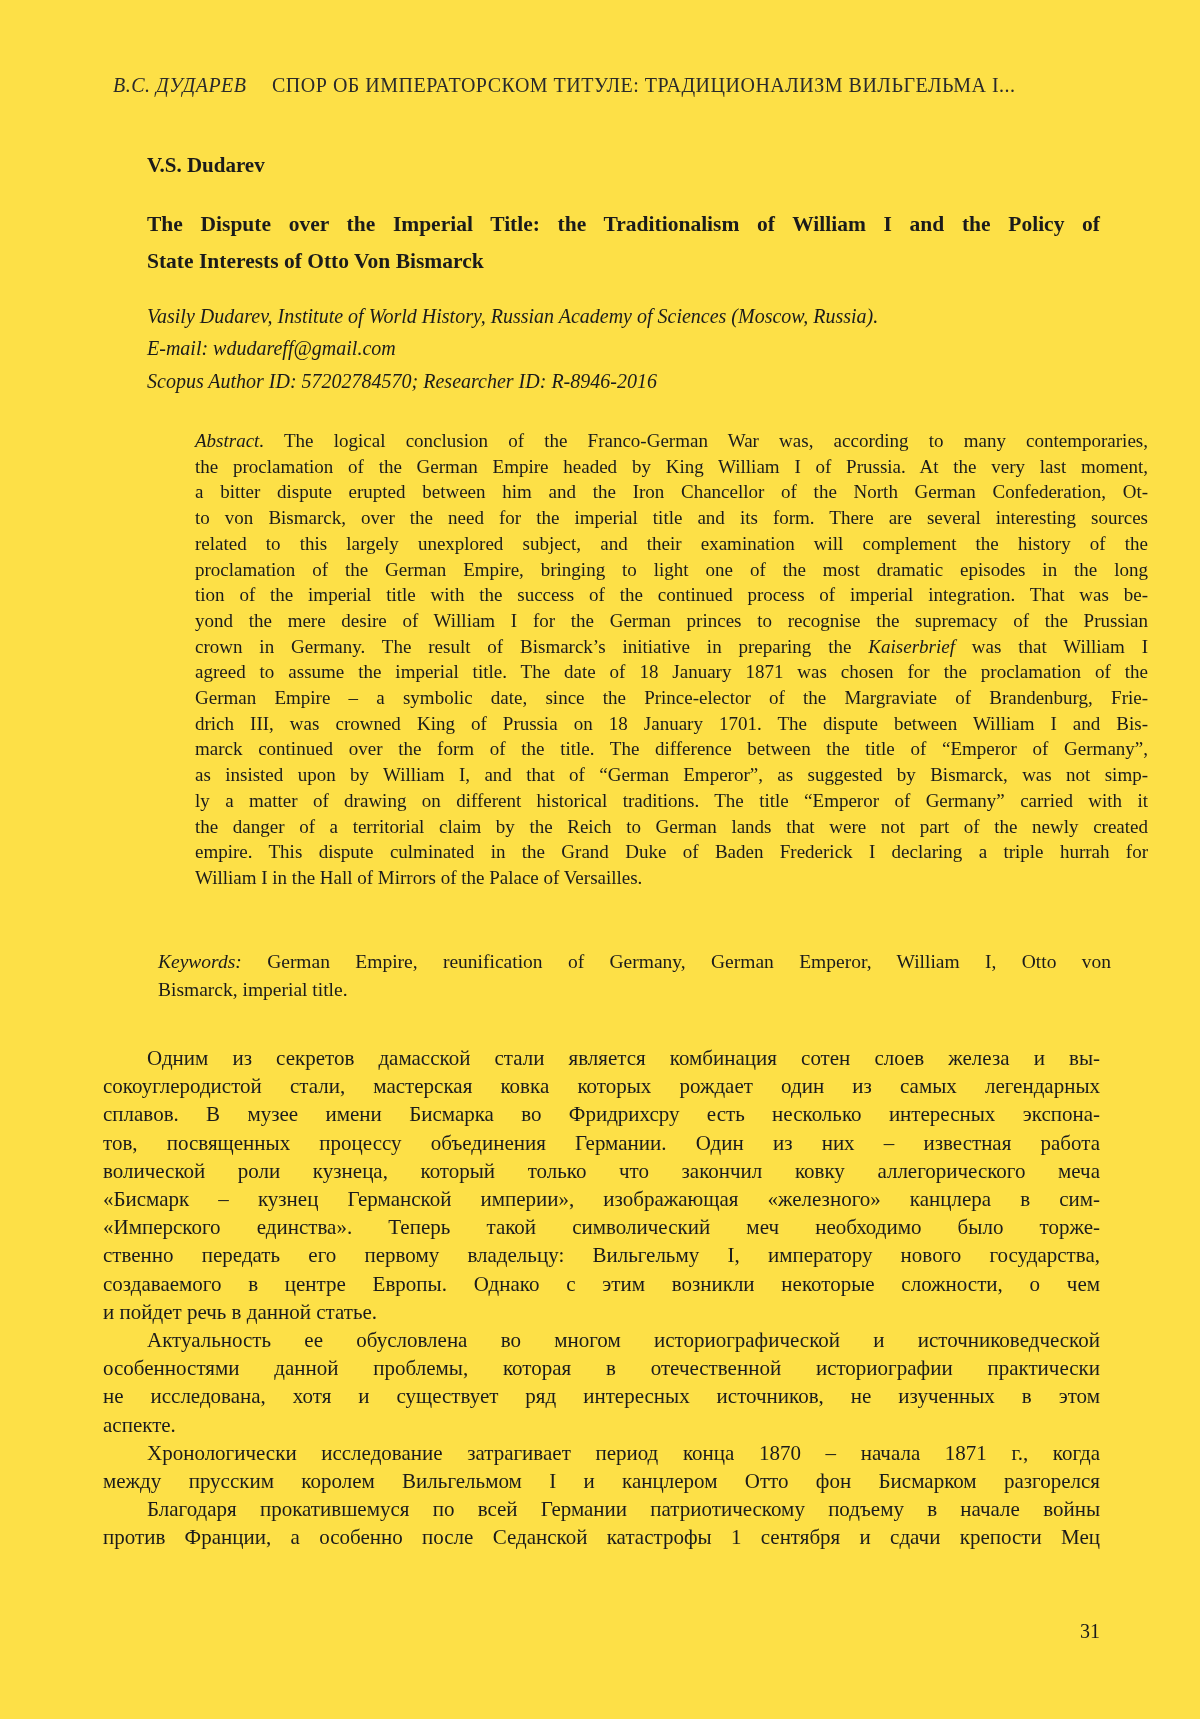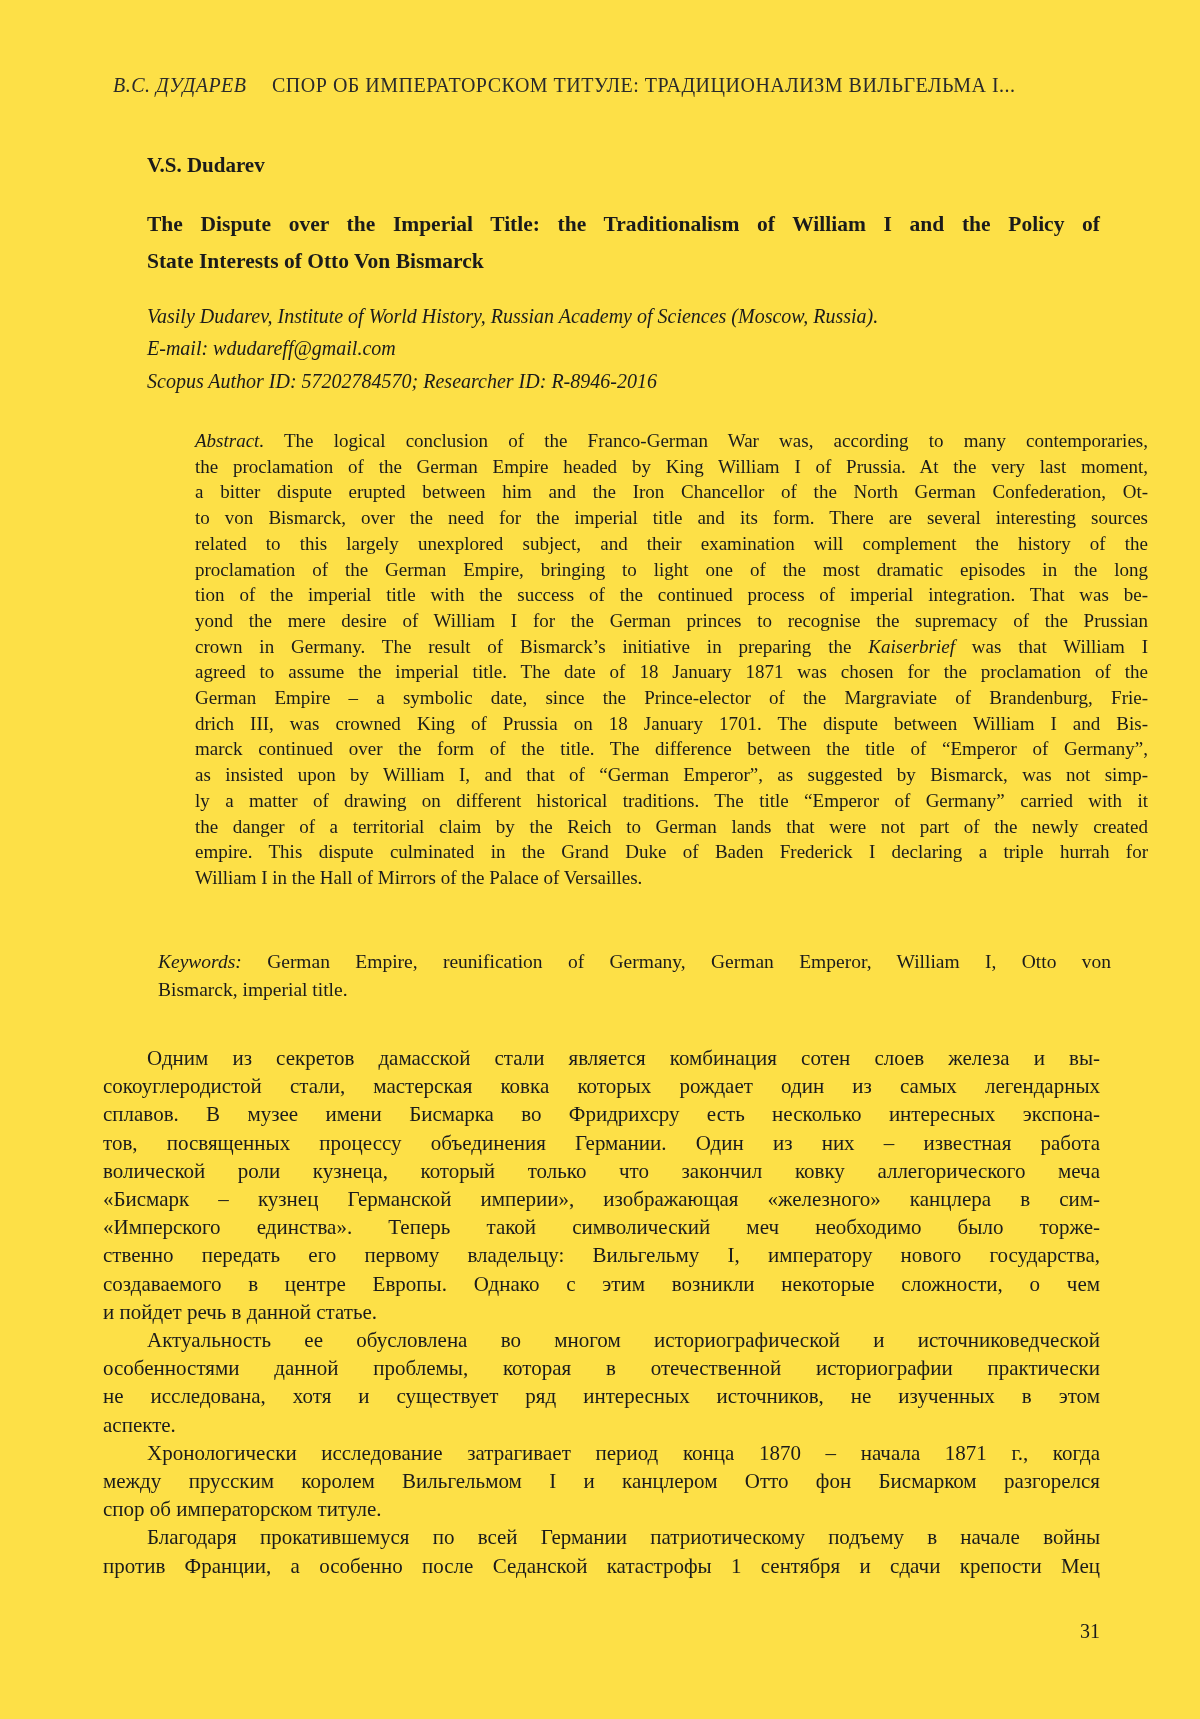--- a/index.html
+++ b/index.html
@@ -136,21 +136,20 @@
     </div>
     <div class="para">
       <div class="jl ind">Актуальность ее обусловлена во многом историографической и источниковедческой</div>
       <div class="jl">особенностями данной проблемы, которая в отечественной историографии практически</div>
       <div class="jl">не исследована, хотя и существует ряд интересных источников, не изученных в этом</div>
       <div class="ll">аспекте.</div>
     </div>
     <div class="para">
       <div class="jl ind">Хронологически исследование затрагивает период конца 1870 – начала 1871 г., когда</div>
       <div class="jl">между прусским королем Вильгельмом I и канцлером Отто фон Бисмарком разгорелся</div>
-      <div class="ll">спор об императорском титуле.</div>
     </div>
     <div class="para">
       <div class="jl ind">Благодаря прокатившемуся по всей Германии патриотическому подъему в начале войны</div>
       <div class="jl">против Франции, а особенно после Седанской катастрофы 1 сентября и сдачи крепости Мец</div>
     </div>
   </div>
 
   <div id="pagenum" class="sec">31</div>
 
 </div>

